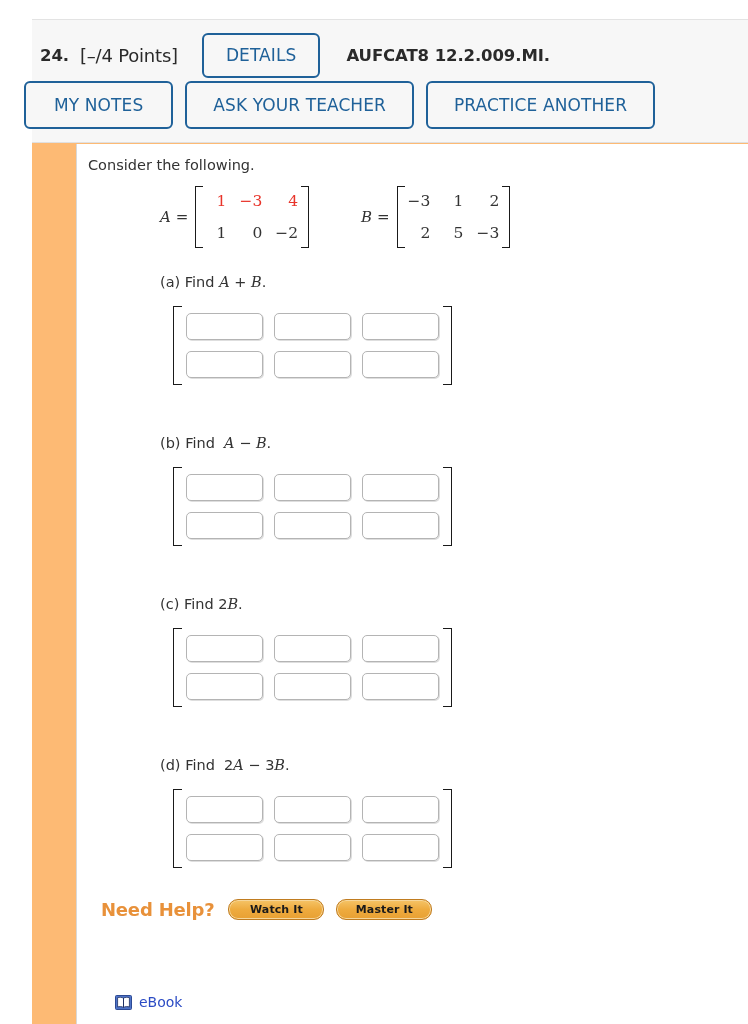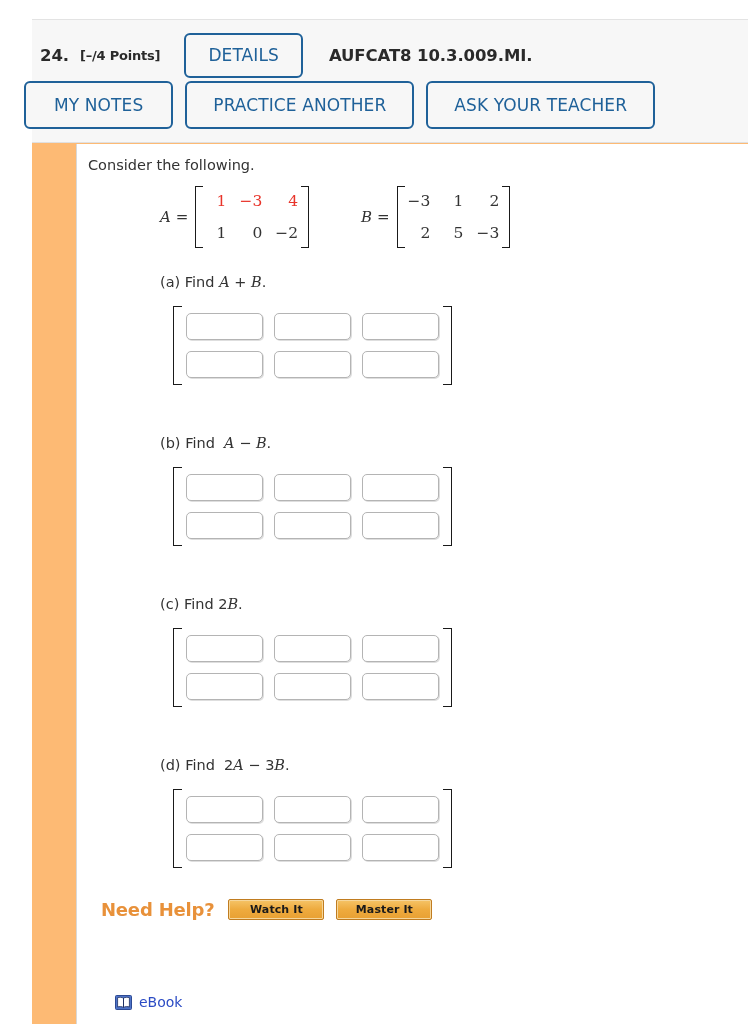--- a/index.html
+++ b/index.html
@@ -50,22 +50,22 @@
 
   .q-number {
     font-size: 16.5px;
     font-weight: bold;
     color: #2a2a2a;
     margin-left: 8px;
     letter-spacing: -0.1px;
   }
 
   .q-points {
-    font-size: 13px;
-    font-weight: bold;
+    font-size: 18px;
+    font-weight: normal;
     color: #2a2a2a;
     margin-left: 11px;
     letter-spacing: -0.2px;
   }
 
   .btn-outline {
     border: 2px solid #1f6199;
     background: #f7f7f7;
     color: #1f6199;
     font-family: "DejaVu Sans", "Liberation Sans", sans-serif;
@@ -267,21 +267,21 @@
     font-size: 18px;
     font-weight: bold;
     color: #e8913a;
     letter-spacing: -0.2px;
     margin-right: 14px;
   }
   .help-btn {
     width: 96px;
     height: 21px;
     border: 1px solid #c07c20;
-    border-radius: 2px;
+    border-radius: 10px;
     background: linear-gradient(180deg, #f5c468 0%, #eeab3e 50%, #e8a033 100%);
     box-shadow: inset 0 0 0 1px #f6d79b;
     font-family: "DejaVu Sans", "Liberation Sans", sans-serif;
     font-size: 11px;
     font-weight: bold;
     color: #1a1a1a;
     cursor: pointer;
     display: inline-flex;
     align-items: center;
     justify-content: center;
@@ -337,27 +337,27 @@
 <div id="page">
 
   <div class="top-strip"></div>
 
   <div class="header-band">
 
     <div class="header-row-1">
       <span class="q-number">24.</span>
       <span class="q-points">[–/4 Points]</span>
       <button class="btn-outline btn-details">DETAILS</button>
-      <span class="q-code">AUFCAT8 10.3.009.MI.</span>
+      <span class="q-code">AUFCAT8 12.2.009.MI.</span>
     </div>
 
     <div class="header-row-2">
       <button class="btn-outline btn-mynotes">MY NOTES</button>
+      <button class="btn-outline btn-ask">ASK YOUR TEACHER</button>
       <button class="btn-outline btn-practice">PRACTICE ANOTHER</button>
-      <button class="btn-outline btn-ask">ASK YOUR TEACHER</button>
     </div>
 
   </div>
 
   <div class="gutter-divider"></div>
 
   <div class="content">
 
     <div class="consider">Consider the following.</div>
 

